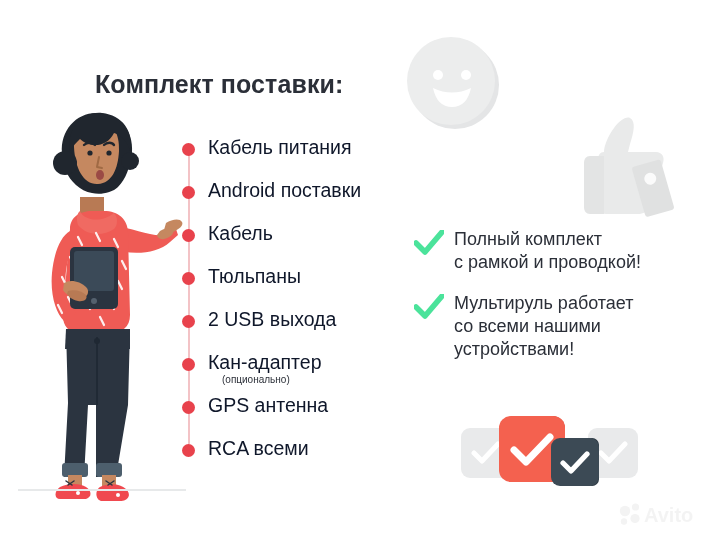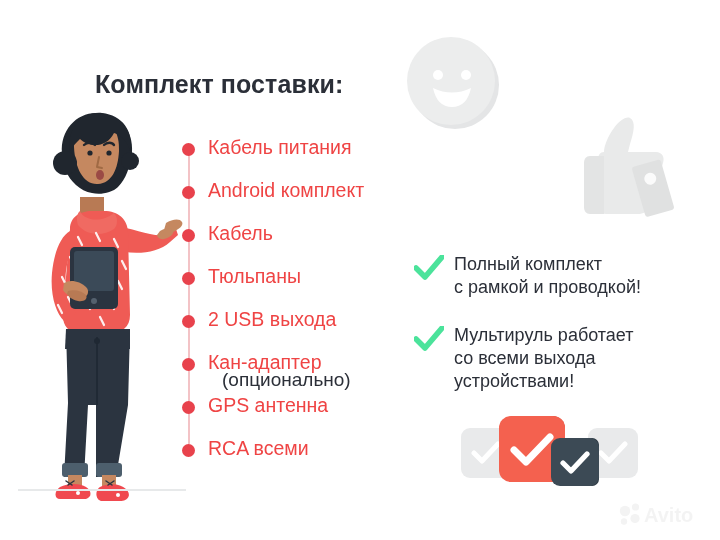--- a/index.html
+++ b/index.html
@@ -21,30 +21,30 @@
     font-size:25px;font-weight:bold;color:#2b2f38;
     letter-spacing:.1px;white-space:nowrap;
   }
 
   
   .checklist{position:absolute;left:180px;top:130px;width:250px;height:330px;}
   .spine{position:absolute;left:8px;top:14px;width:2px;height:300px;background:#f3c3c6;}
   .li{position:absolute;left:0;height:24px;}
   .dot{position:absolute;left:2px;top:6px;width:13px;height:13px;border-radius:50%;
        background:#e8424c;}
-  .li-text{position:absolute;left:28px;top:-2px;font-size:19.5px;color:#ef4444;
+  .li-text{position:absolute;left:28px;top:-2px;font-size:19.5px;color:#0f172a;
            white-space:nowrap;line-height:24px;}
-  .li-sub{position:absolute;left:42px;top:19px;font-size:19px;color:#2b2f38;
+  .li-sub{position:absolute;left:42px;top:19px;font-size:10px;color:#2b2f38;
           white-space:nowrap;line-height:18px;}
 
   
   .benefits{position:absolute;left:410px;top:228px;width:290px;}
   .benefit{position:relative;margin-bottom:12px;padding-left:44px;}
   .bcheck{position:absolute;left:4px;top:2px;width:30px;height:26px;}
-  .btext{font-size:18px;color:#2b2f38;line-height:23px;white-space:pre-line;margin-top:25px;}
+  .btext{font-size:18px;color:#2b2f38;line-height:23px;white-space:pre-line;}
 
   
   .cards{position:absolute;left:455px;top:412px;width:190px;height:80px;}
   .card{position:absolute;border-radius:9px;}
   .card.gray{background:#e9eaeb;width:50px;height:50px;}
   .card.g1{left:6px;top:16px;}
   .card.g2{left:133px;top:16px;}
   .card.coral{left:44px;top:4px;width:66px;height:66px;background:#f4614f;border-radius:12px;}
   .card.coralshade{left:66px;top:4px;width:44px;height:66px;background:#cf4e3f;border-radius:12px;z-index:0;}
   .card.navy{left:96px;top:26px;width:48px;height:48px;background:#3c4a55;border-radius:9px;}
@@ -165,21 +165,21 @@
 
   <div class="checklist">
     <div class="spine"></div>
 
     <div class="li" style="top:7px;">
       <span class="dot"></span>
       <span class="li-text">Кабель питания</span>
     </div>
     <div class="li" style="top:50px;">
       <span class="dot"></span>
-      <span class="li-text">Android комплект</span>
+      <span class="li-text">Android поставки</span>
     </div>
     <div class="li" style="top:93px;">
       <span class="dot"></span>
       <span class="li-text">Кабель</span>
     </div>
     <div class="li" style="top:136px;">
       <span class="dot"></span>
       <span class="li-text">Тюльпаны</span>
     </div>
     <div class="li" style="top:179px;">
@@ -207,21 +207,21 @@
         <path d="M2 13 L11 22 L28 2" stroke="#4be39b" stroke-width="5.6" fill="none" stroke-linecap="round" stroke-linejoin="round"></path>
       </svg>
       <div class="btext">Полный комплект
 с рамкой и проводкой!</div>
     </div>
     <div class="benefit" style="margin-top:18px;">
       <svg class="bcheck" viewBox="0 0 30 26">
         <path d="M2 13 L11 22 L28 2" stroke="#4be39b" stroke-width="5.6" fill="none" stroke-linecap="round" stroke-linejoin="round"></path>
       </svg>
       <div class="btext">Мультируль работает
-со всеми выхода
+со всеми нашими
 устройствами!</div>
     </div>
   </div>
 
   <div class="cards">
     <div class="card gray g1">
       <svg class="tick" style="left:10px;top:12px;" width="30" height="26" viewBox="0 0 30 26">
         <path d="M3 13 L11 21 L27 4" stroke="#ffffff" stroke-width="5" fill="none" stroke-linecap="round" stroke-linejoin="round"></path>
       </svg>
     </div>

